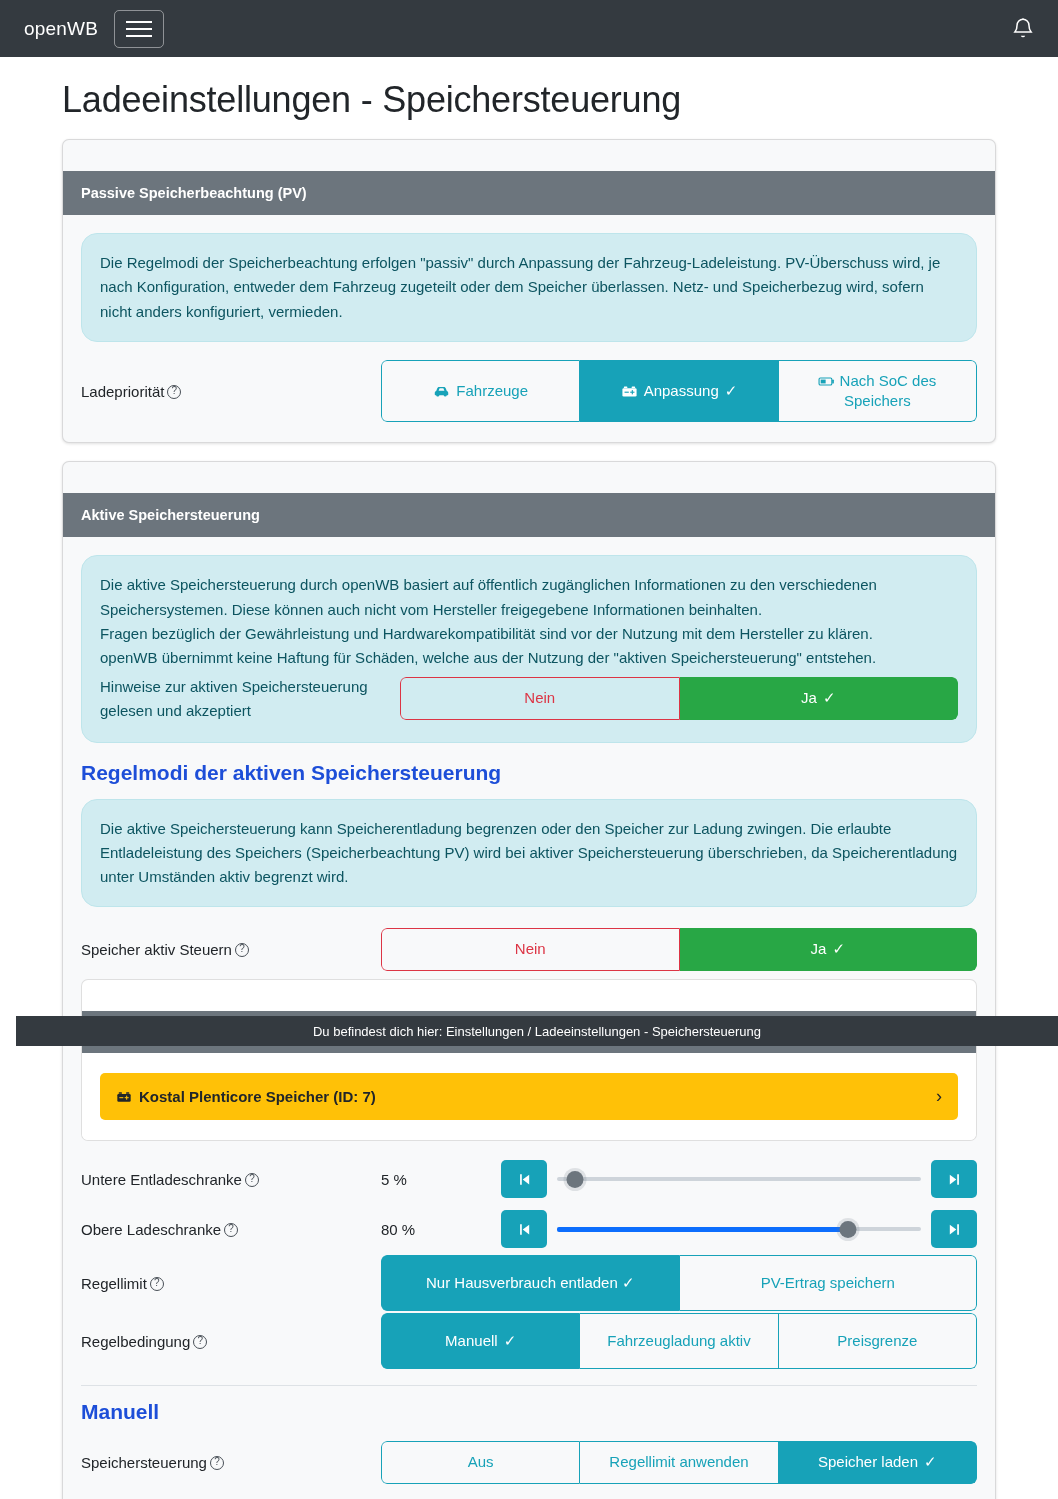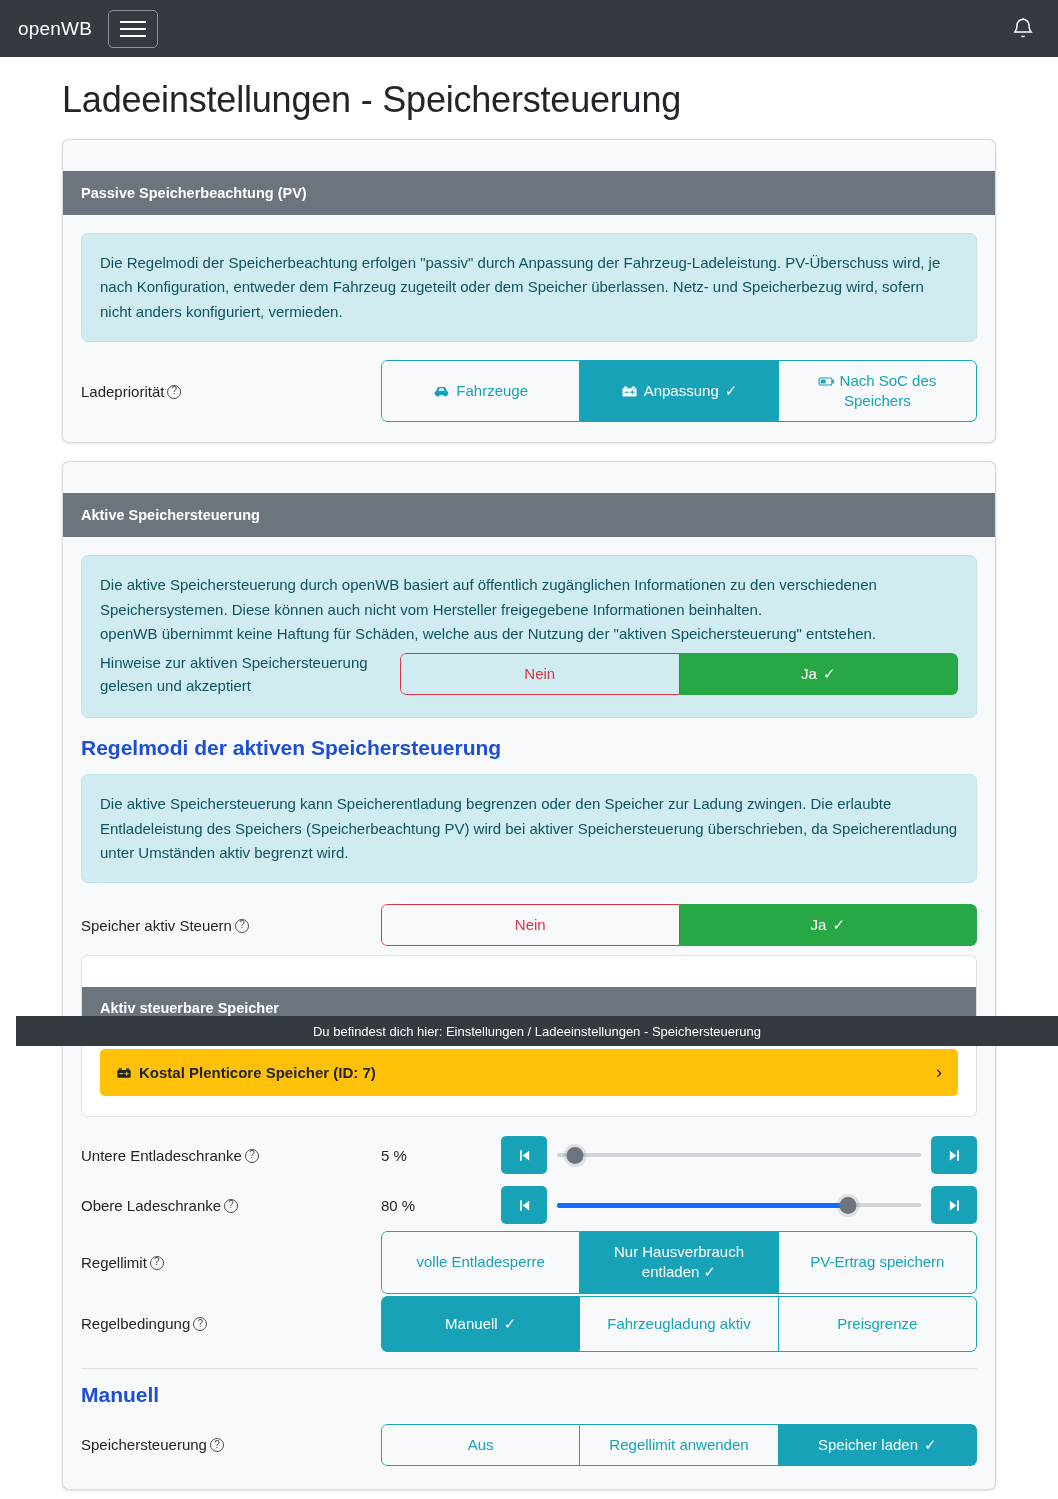--- a/index.html
+++ b/index.html
@@ -11,21 +11,21 @@
     overflow: hidden;
   }
   body { position: relative; }
 
   
   .navbar {
     height: 57px;
     background: #343a40;
     display: flex;
     align-items: center;
-    padding: 0 22px 0 18px;
+    padding: 0 22px 0 24px;
     position: relative;
   }
   .brand {
     color: #ffffff;
     font-size: 19px;
     letter-spacing: .2px;
     margin-right: 16px;
   }
   .hamburger {
     width: 50px; height: 38px;
@@ -73,21 +73,21 @@
     padding: 14px 18px;
     margin-top: 31px;
   }
   .card-body { padding: 18px; }
 
   
   .alert {
     background: #d1ecf1;
     color: #0c5460;
     border: 1px solid #bee5eb;
-    border-radius: 7px;
+    border-radius: 16px;
     padding: 17px 18px;
     font-size: 15px;
     line-height: 1.62;
     margin-bottom: 18px;
   }
   .alert p { margin: 0; }
 
   
   .form-row {
     display: flex;
@@ -370,20 +370,21 @@
     </div>
   </div>
 </div>
 
 <div class="card">
   <div class="card-header">Aktive Speichersteuerung</div>
   <div class="card-body">
 
     <div class="alert">
       <p>Die aktive Speichersteuerung durch openWB basiert auf öffentlich zugänglichen Informationen zu den verschiedenen Speichersystemen. Diese können auch nicht vom Hersteller freigegebene Informationen beinhalten.</p>
+      <p>Fragen bezüglich der Gewährleistung und Hardwarekompatibilität sind vor der Nutzung mit dem Hersteller zu klären.</p>
       <p>openWB übernimmt keine Haftung für Schäden, welche aus der Nutzung der "aktiven Speichersteuerung" entstehen.</p>
 
       <div class="form-row" style="margin-top:4px;">
         <div class="form-label" style="color:#0c5460;">Hinweise zur aktiven Speichersteuerung gelesen und akzeptiert</div>
         <div class="btn-group">
           <div class="seg no">
             <span>Nein</span>
           </div>
           <div class="seg yes active">
             <span>Ja</span>
@@ -479,23 +480,20 @@
             </svg>
         </div>
       </div>
     </div>
 
     <div class="form-row">
       <div class="form-label">
         <span>Regellimit</span><span class="help-ico"></span>
       </div>
       <div class="btn-group">
-        <div class="seg">
-          <span>volle Entladesperre</span>
-        </div>
         <div class="seg active">
           <span><span>Nur Hausverbrauch entladen</span> <span class="check">✓</span></span>
         </div>
         <div class="seg">
           <span>PV-Ertrag speichern</span>
         </div>
       </div>
     </div>
 
     <div class="form-row">

